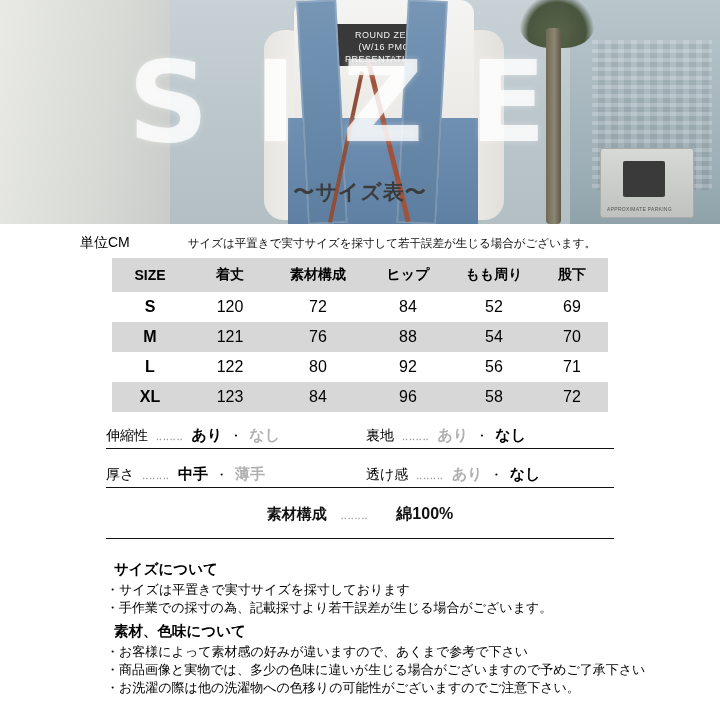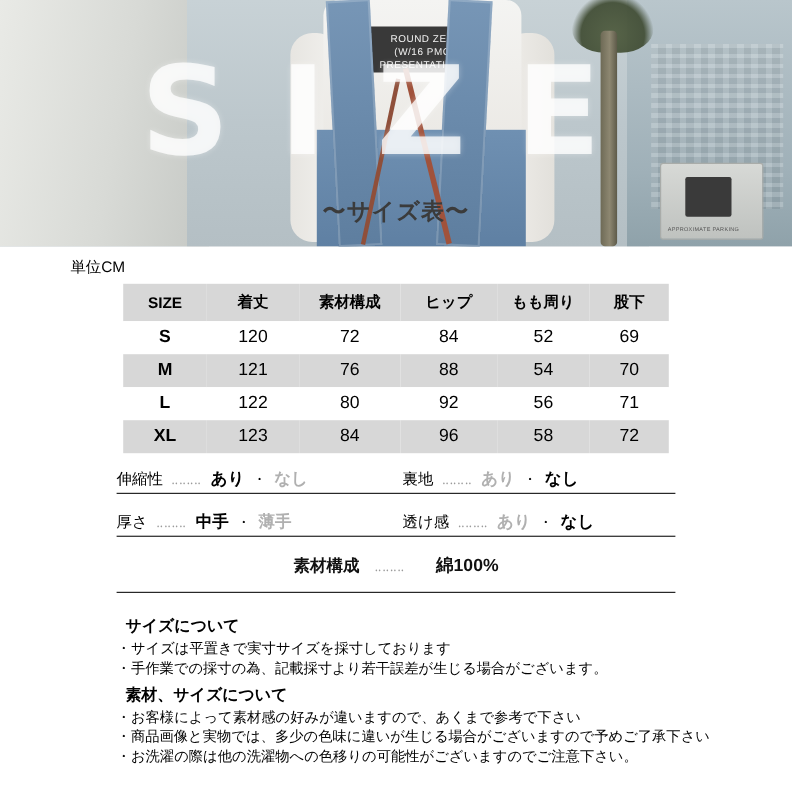--- a/index.html
+++ b/index.html
@@ -198,21 +198,21 @@
     color: #3b3b3b;
     letter-spacing: 1px;
     font-weight: bold;
   }
 
   
   .unit-row {
     position: relative;
     display: flex;
     align-items: baseline;
-    padding: 10px 0 6px 64px;
+    padding: 10px 0 6px 80px;
     font-size: 13px;
   }
   .unit-label {
     font-size: 14px;
     color: #000;
     margin-right: 58px;
     white-space: nowrap;
   }
   .unit-note {
     font-size: 11.5px;
@@ -367,20 +367,21 @@
     <div class="hero-bag">
       <div class="bag-text">APPROXIMATE PARKING</div>
     </div>
 
     <div class="hero-title">SIZE</div>
     <div class="hero-sub">〜サイズ表〜</div>
   </div>
 
   <div class="unit-row">
     <span class="unit-label">単位CM</span>
+    <span class="unit-note">サイズは平置きで実寸サイズを採寸して若干誤差が生じる場合がございます。</span>
   </div>
 
   <div class="table-wrap">
     <table class="size-table">
       <thead>
         <tr>
           <th class="col-size">SIZE</th>
           <th class="col-a">着丈</th>
           <th class="col-b">素材構成</th>
           <th class="col-c">ヒップ</th>
@@ -465,19 +466,19 @@
   <div class="material-row">
     <span class="material-name">素材構成</span>
     <span class="dots">‥‥‥‥</span>
     <span class="material-val">綿100%</span>
   </div>
 
   <div class="notes">
     <h4>サイズについて</h4>
     <p>・サイズは平置きで実寸サイズを採寸しております</p>
     <p>・手作業での採寸の為、記載採寸より若干誤差が生じる場合がございます。</p>
-    <h4>素材、サイズについて</h4>
+    <h4>素材、色味について</h4>
     <p>・お客様によって素材感の好みが違いますので、あくまで参考で下さい</p>
     <p>・商品画像と実物では、多少の色味に違いが生じる場合がございますので予めご了承下さい</p>
     <p>・お洗濯の際は他の洗濯物への色移りの可能性がございますのでご注意下さい。</p>
   </div>
 
 </div>
 
 </body></html>

